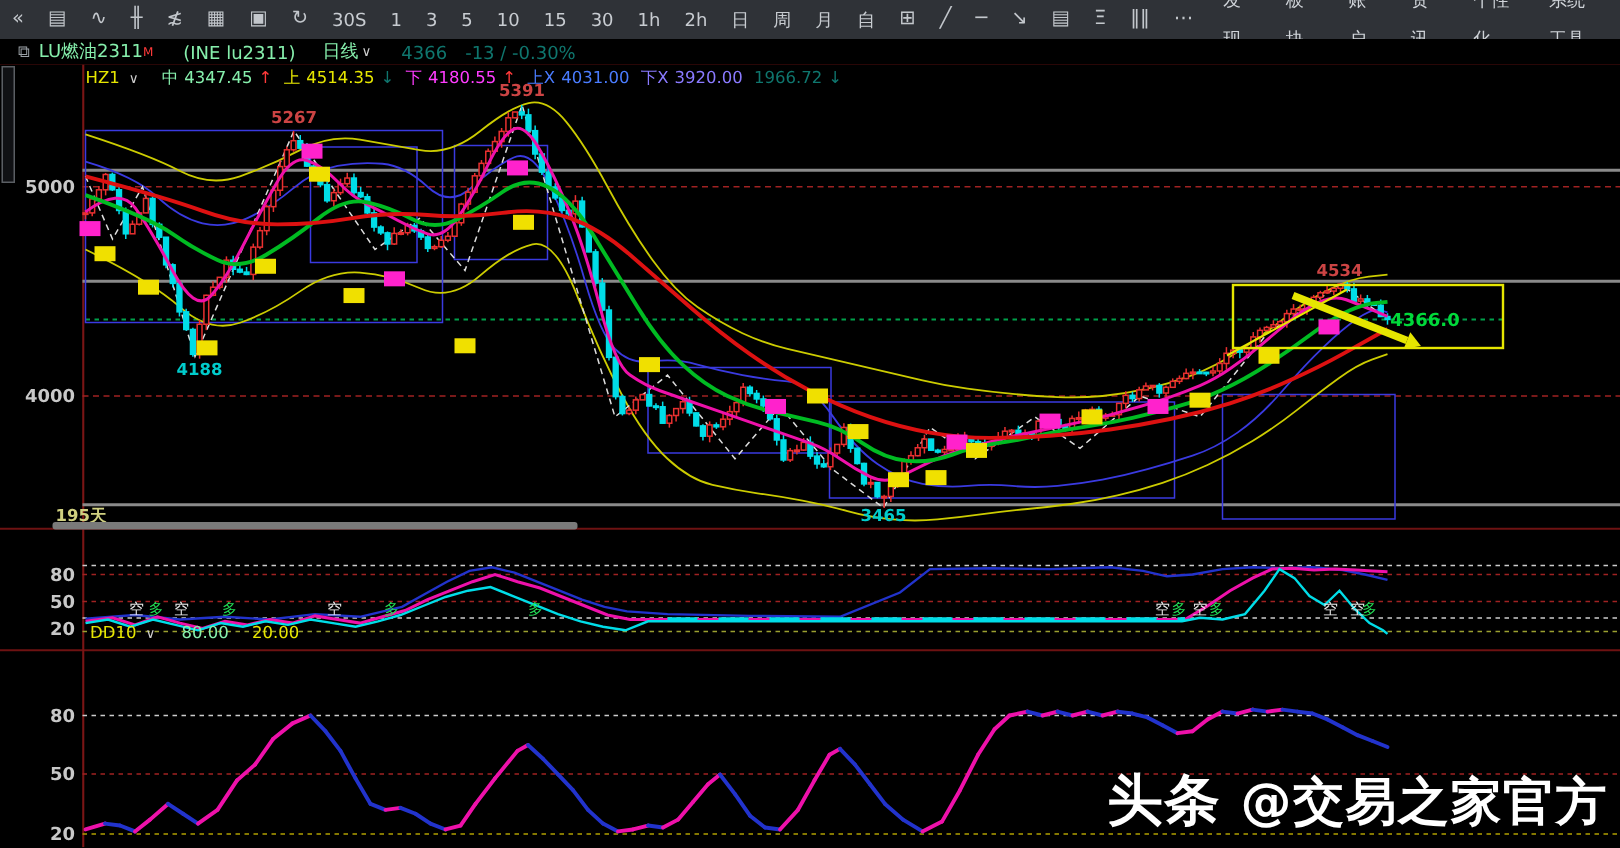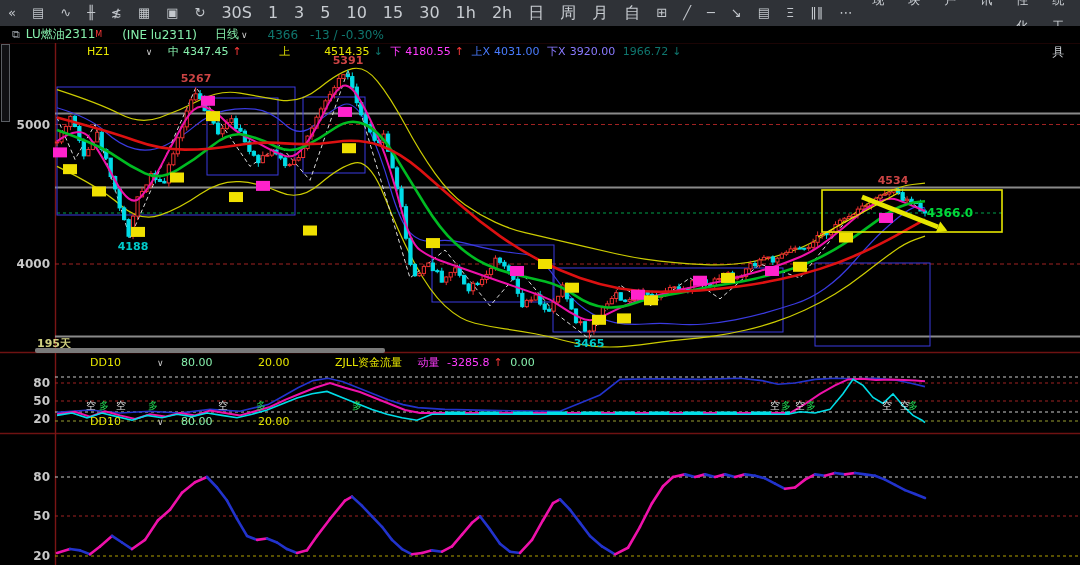--- a/index.html
+++ b/index.html
@@ -2,28 +2,28 @@
 <html><head>
 <meta charset="utf-8">
 <style>
   html,body{margin:0;padding:0;background:#000;}
   #app{position:relative;width:1080px;height:565px;background:#000;overflow:hidden;
        font-family:"DejaVu Sans","Liberation Sans",sans-serif;}
   
   #toolbar{position:absolute;top:0;left:0;width:1080px;height:26px;background:#2f3237;
            display:flex;align-items:center;gap:0;z-index:30;}
   .tb-ic{color:#c3c7cc;font-size:13px;padding:0 8px;cursor:pointer;line-height:26px;}
-  .tb-per{color:#c8ccd1;font-size:16px;padding:1px 8px;cursor:pointer;line-height:26px;}
+  .tb-per{color:#c8ccd1;font-size:12px;padding:1px 8px;cursor:pointer;line-height:26px;}
   #tb-menu{margin-left:auto;display:flex;}
   .tb-menu-item{color:#d0d4d9;font-size:12px;padding:0 12px;cursor:pointer;line-height:26px;}
   
   #symrow{position:absolute;top:26px;left:0;width:1080px;height:17px;background:#000;
           display:flex;align-items:center;z-index:30;font-size:12px;}
   .sym-link{color:#9aa0a6;margin:0 6px 0 12px;font-size:11px;}
-  .c-white{color:#86efac;} .c-yellow{color:#e6e600;padding-left:30px;}
+  .c-white{color:#86efac;} .c-yellow{color:#e6e600;}
   .c-magenta{color:#ff3cff;} .c-blue{color:#4a7cff;} .c-violet{color:#8a7aff;}
   .c-green{color:#0f766e;} .c-red{color:#ff3a3a;}
   .caret{font-size:9px;color:#cfcfcf;margin:0 2px;}
   #symrow .gap{width:18px;}
   
   .ovl{position:absolute;z-index:20;font-size:11px;white-space:nowrap;}
   .ovl span{margin-right:4px;}
   #watermark{position:absolute;right:8px;top:509px;z-index:25;color:#fff;white-space:nowrap;}
   #watermark .wm-b{font-size:37px;font-weight:900;letter-spacing:1px;}
   #watermark .wm-r{font-size:34px;font-weight:700;letter-spacing:1px;}
@@ -667,30 +667,24 @@
   <div class="ovl" style="left:57px;top:44px;">
     <span class="c-yellow">HZ1</span><span class="caret c-yellow">∨</span>
     <span class="c-white" style="margin-left:8px;">中</span><span class="c-white">4347.45</span><span class="c-red">↑</span>
     <span class="c-yellow">上</span><span class="c-yellow">4514.35</span><span class="c-green">↓</span>
     <span class="c-magenta">下</span><span class="c-magenta">4180.55</span><span class="c-red">↑</span>
     <span class="c-blue">上X</span><span class="c-blue">4031.00</span>
     <span class="c-violet">下X</span><span class="c-violet">3920.00</span>
     <span class="c-green">1966.72</span><span class="c-green">↓</span>
   </div>
 
-  <div class="ovl" style="left:60px;top:355px;">
-    <span class="c-yellow">DD10</span><span class="caret c-yellow">∨</span>
-    <span class="c-white" style="margin-left:10px;">80.00</span>
-    <span class="c-yellow" style="margin-left:8px;">20.00</span>
-    <span class="c-yellow" style="margin-left:8px;">ZJLL资金流量</span>
-    <span class="c-magenta" style="margin-left:8px;">动量</span>
-    <span class="c-magenta">-3285.8</span><span class="c-red">↑</span>
-    <span class="c-white">0.00</span>
-  </div>
 
   <div class="ovl" style="left:60px;top:415px;">
     <span class="c-yellow">DD10</span><span class="caret c-yellow">∨</span>
     <span class="c-white" style="margin-left:10px;">80.00</span>
     <span class="c-yellow" style="margin-left:8px;">20.00</span>
   </div>
 
+  <div id="watermark">
+    <span class="wm-b">头条</span><span class="wm-r"> @交易之家官方</span>
+  </div>
 
 </div>
 
 </body></html>

